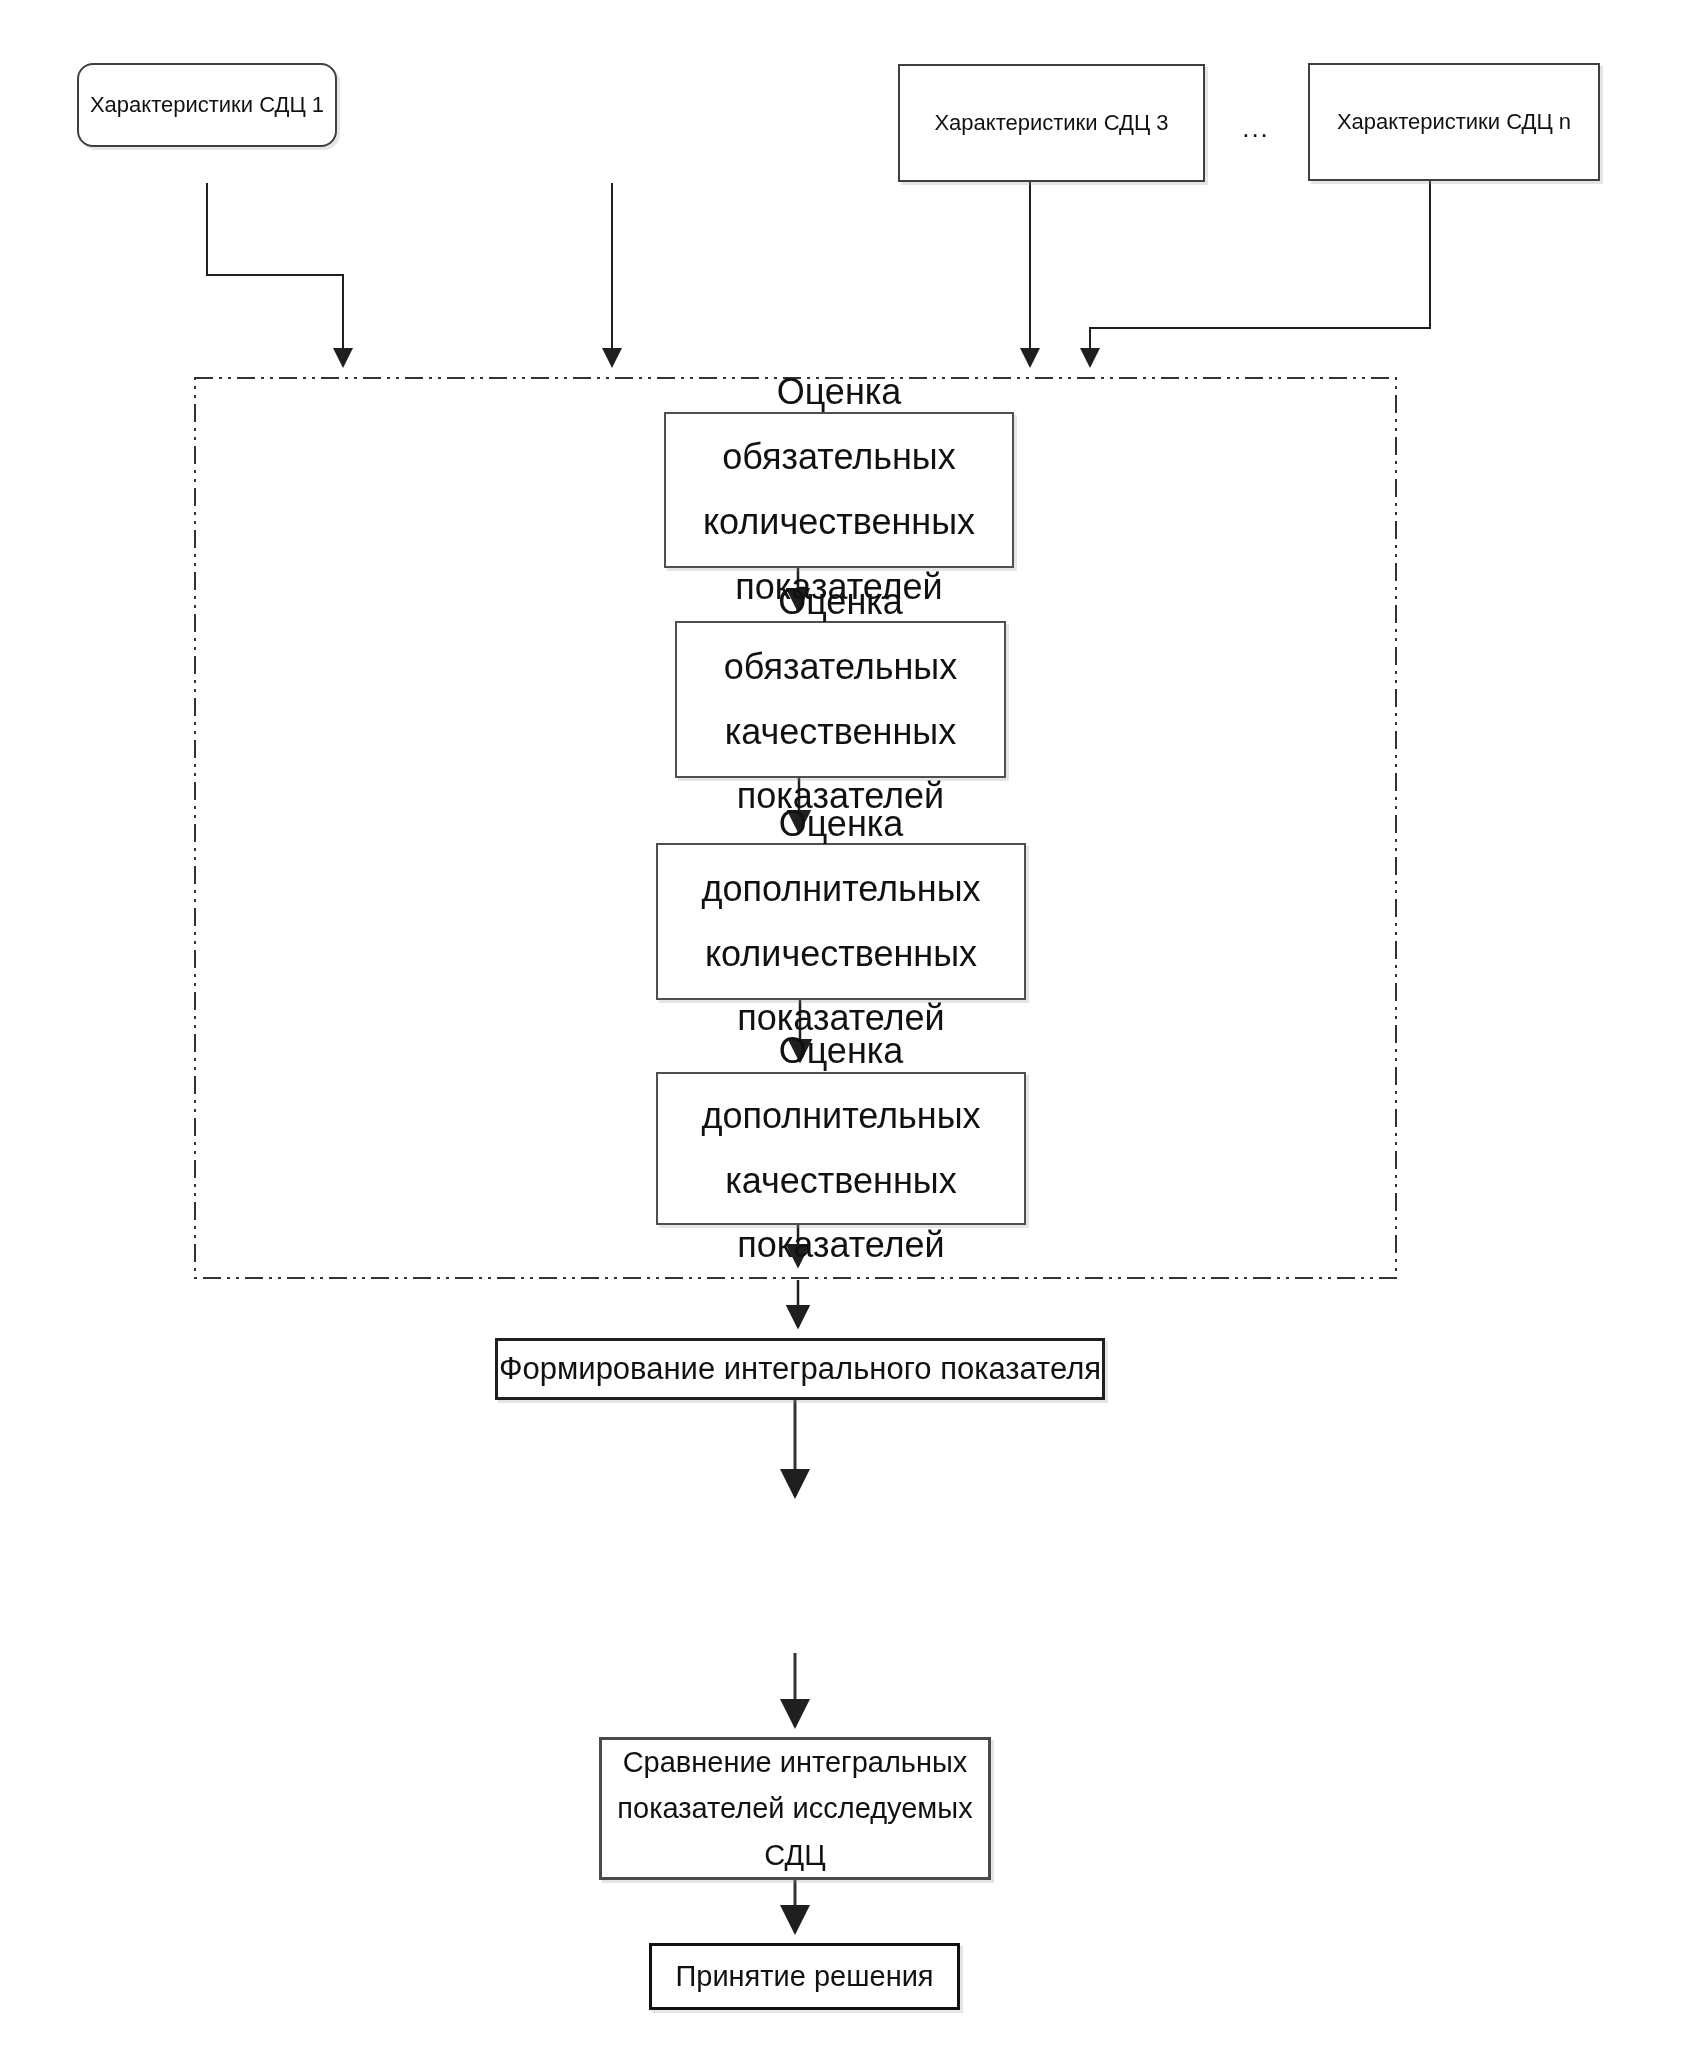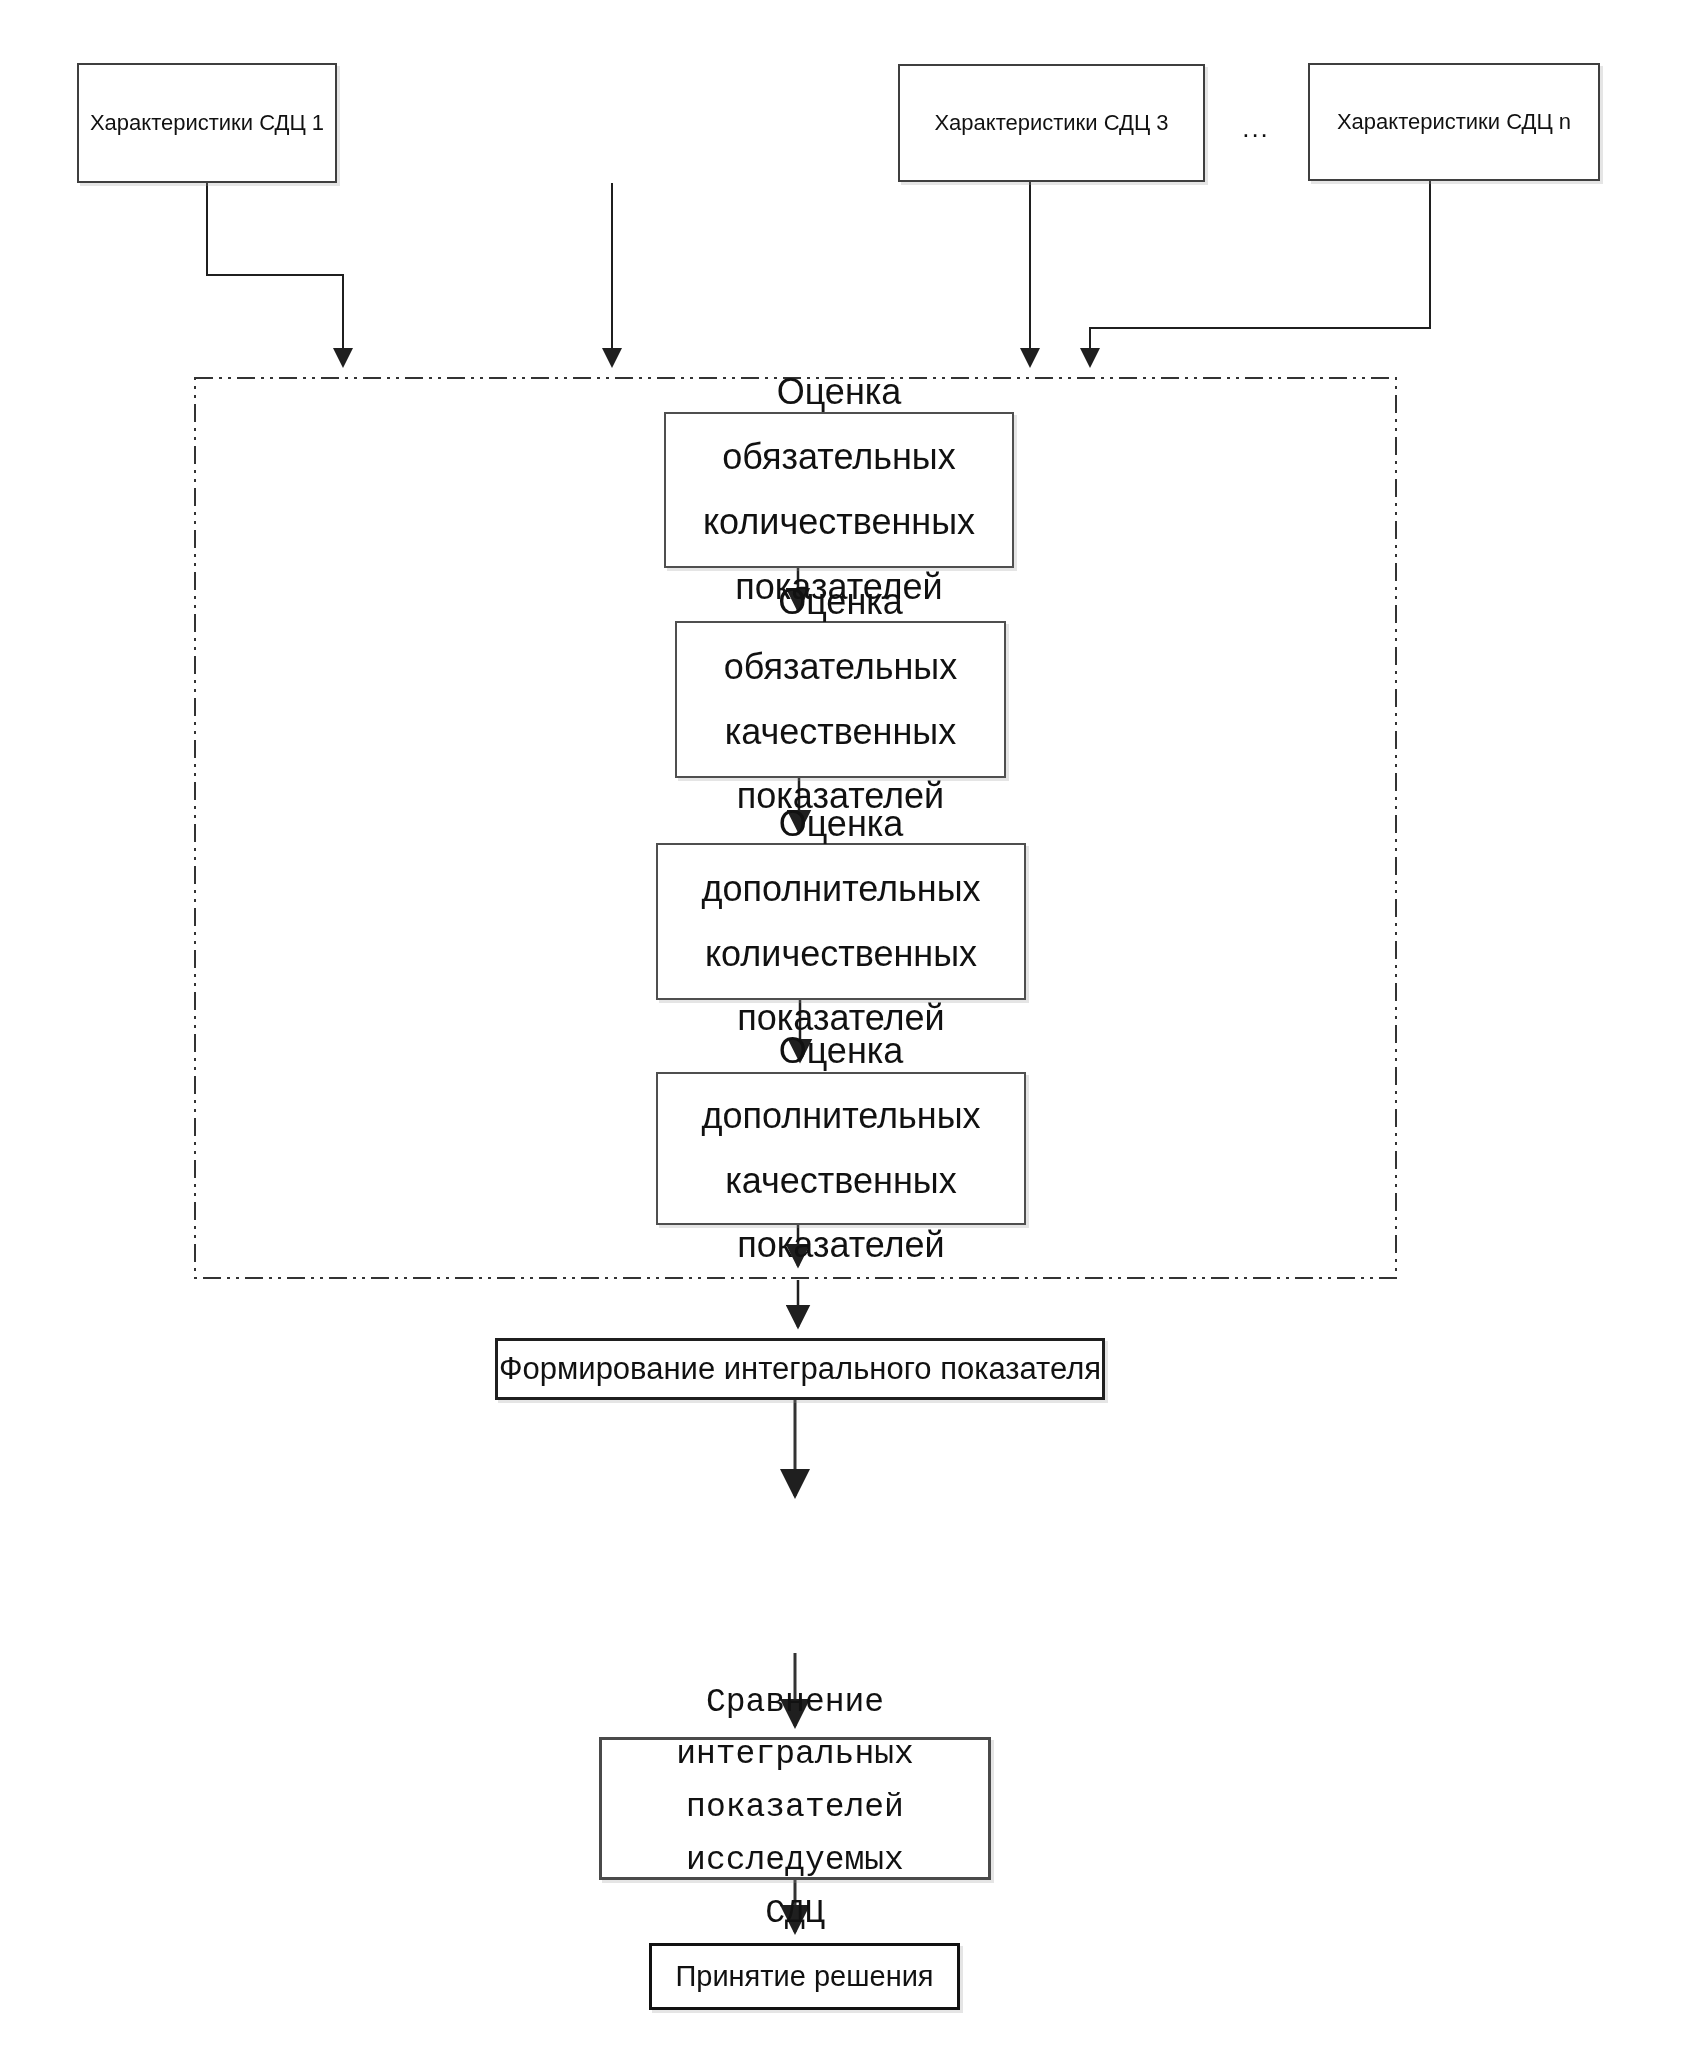--- a/index.html
+++ b/index.html
@@ -18,21 +18,21 @@
     box-sizing:border-box;
     display:flex;align-items:center;justify-content:center;
     text-align:center;
     white-space:pre-wrap;
     box-shadow:3px 3px 0 rgba(150,150,150,0.25);
   }
   .top-node{font-size:22px;border-color:#3f3f3f;}
   .inner-node{font-size:36px;line-height:1.8;border-color:#4f4f4f;margin-left:41px;}
   .f-node{font-size:31px;border:3px solid #1f1f1f;}
   .o-node{font-size:29px;line-height:1.68;border:3px solid #4a4a4a;}
-  .s-node{font-size:33px;line-height:1.6;border:3px solid #4a4a4a;font-family:Liberation Mono, monospace;}
+  .s-node{font-size:29px;line-height:1.6;border:3px solid #4a4a4a;}
   .p-node{font-size:29px;border:3px solid #111111;margin-left:9px;}
   .dots{
     position:absolute;
     font-size:26px;letter-spacing:2px;
     display:flex;align-items:center;justify-content:center;
   }
 </style>
 </head>
 <body>
 
@@ -57,21 +57,21 @@
     <path d="M800,1000 V1061" fill="none" stroke="#1f1f1f" stroke-width="2.5" marker-end="url(#ah)"></path>
 
     <path d="M798,1225 V1266" fill="none" stroke="#1f1f1f" stroke-width="2.5" marker-end="url(#ah)"></path>
     <path d="M798,1280 V1327" fill="none" stroke="#1f1f1f" stroke-width="2.5" marker-end="url(#ah)"></path>
 
     <path d="M795,1400 V1496" fill="none" stroke="#333333" stroke-width="3" marker-end="url(#ah)"></path>
     <path d="M795,1653 V1726" fill="none" stroke="#333333" stroke-width="3" marker-end="url(#ah)"></path>
     <path d="M795,1880 V1932" fill="none" stroke="#333333" stroke-width="3" marker-end="url(#ah)"></path>
   </svg>
 
-  <div class="node top-node" style="left:77px;top:63px;width:260px;height:120px;">Характеристики СДЦ 1</div>
+  <div class="node top-node" style="left:77px;top:63px;width:260px;height:84px;border-radius:16px;">Характеристики СДЦ 1</div>
 
 
   <div class="node top-node" style="left:898px;top:64px;width:307px;height:118px;">Характеристики СДЦ 3</div>
 
   <div class="dots" style="left:1226px;top:100px;width:60px;height:56px;">...</div>
 
   <div class="node top-node" style="left:1308px;top:63px;width:292px;height:118px;">Характеристики СДЦ n</div>
 
   <div class="node inner-node" style="left:623px;top:412px;width:350px;height:156px;">Оценка обязательных
 количественных

